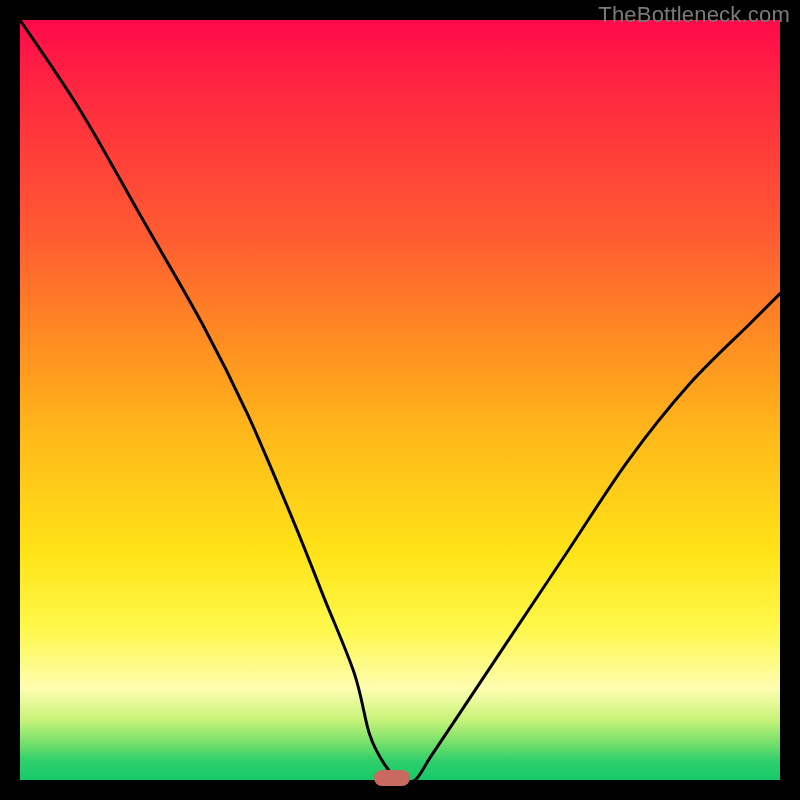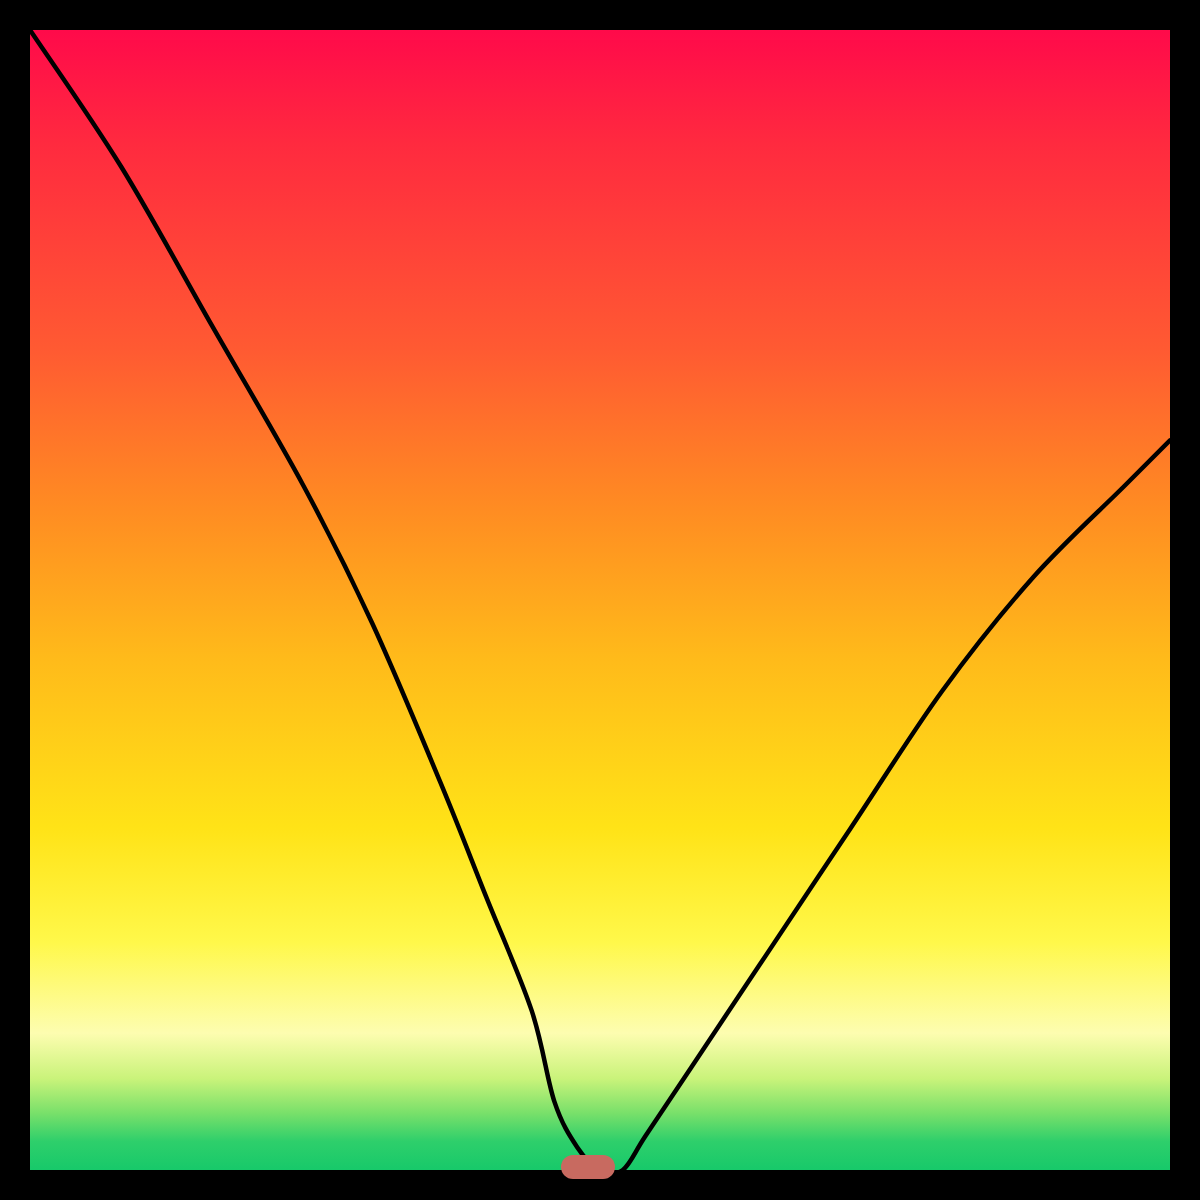--- a/index.html
+++ b/index.html
@@ -71,20 +71,21 @@
     top: 0;
     width: 760px;
     height: 760px;
     z-index: 2;
   }
 </style>
 </head>
 <body>
 
 <div class="outer">
+  <div class="watermark">TheBottleneck.com</div>
 
   <div class="plot">
     <div class="gradient"></div>
 
     <svg class="curve" viewBox="0 0 760 760" preserveAspectRatio="none">
       <path id="curve-path" d="M 0 0 C 10.133333333333335 15.200000000000008 40.53333333333333 58.26666666666671 60.800000000000004 91.20000000000005 C 81.06666666666668 124.13333333333338 101.33333333333334 162.13333333333335 121.60000000000001 197.60000000000002 C 141.86666666666667 233.0666666666667 164.66666666666669 271.06666666666666 182.4 304 C 200.13333333333333 336.93333333333334 212.8 362.26666666666665 228 395.2 C 243.2 428.1333333333333 260.9333333333333 471.19999999999993 273.59999999999997 501.59999999999997 C 286.26666666666665 532 293.8666666666667 552.2666666666667 304 577.6 C 314.1333333333333 602.9333333333334 326.79999999999995 630.8000000000001 334.4 653.6 C 342 676.4 344.53333333333336 699.2 349.6 714.4 C 354.6666666666667 729.5999999999999 359.73333333333335 737.1999999999999 364.8 744.8 C 369.8666666666667 752.4 374.93333333333334 757.4666666666667 380 760 C 385.06666666666666 762.5333333333333 390.1333333333333 763.8 395.2 760 C 400.26666666666665 756.2 402.80000000000007 748.6 410.40000000000003 737.2 C 418 725.8000000000001 428.13333333333327 710.6 440.79999999999995 691.6 C 453.46666666666664 672.6 468.6666666666667 649.8000000000001 486.40000000000003 623.2 C 504.1333333333334 596.6 526.9333333333333 562.4 547.1999999999999 532 C 567.4666666666666 501.6 587.7333333333333 468.6666666666667 608 440.8 C 628.2666666666667 412.93333333333334 648.5333333333333 387.6 668.8 364.8 C 689.0666666666666 342 714.4 319.2 729.6 304 C 744.8000000000001 288.8 754.9333333333334 278.66666666666663 760 273.59999999999997" fill="none" stroke="#000" stroke-width="3" stroke-linecap="round"></path>
     </svg>
 
     <div id="min-marker" class="marker" style="left: 354.4px; top: 750px; background: rgb(200, 106, 96);"></div>
   </div>

